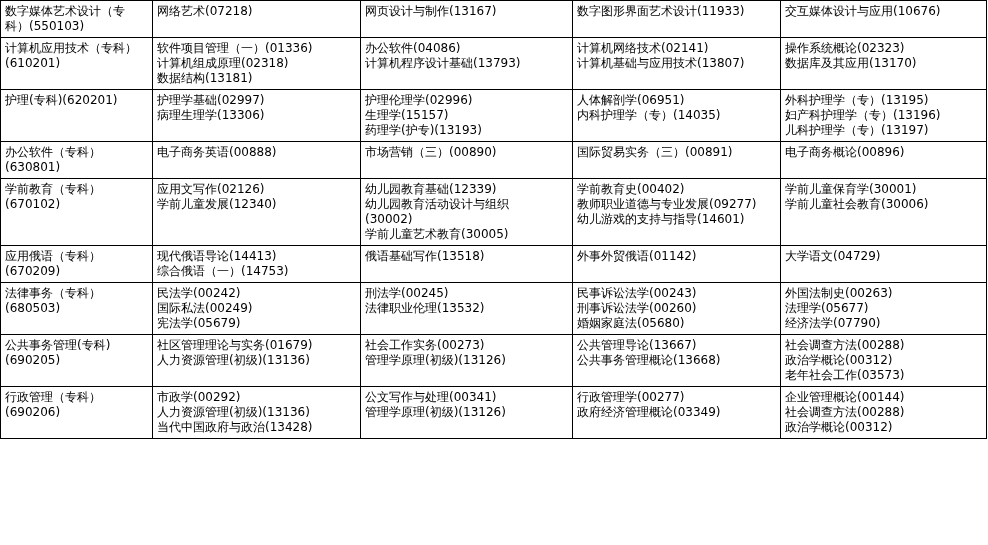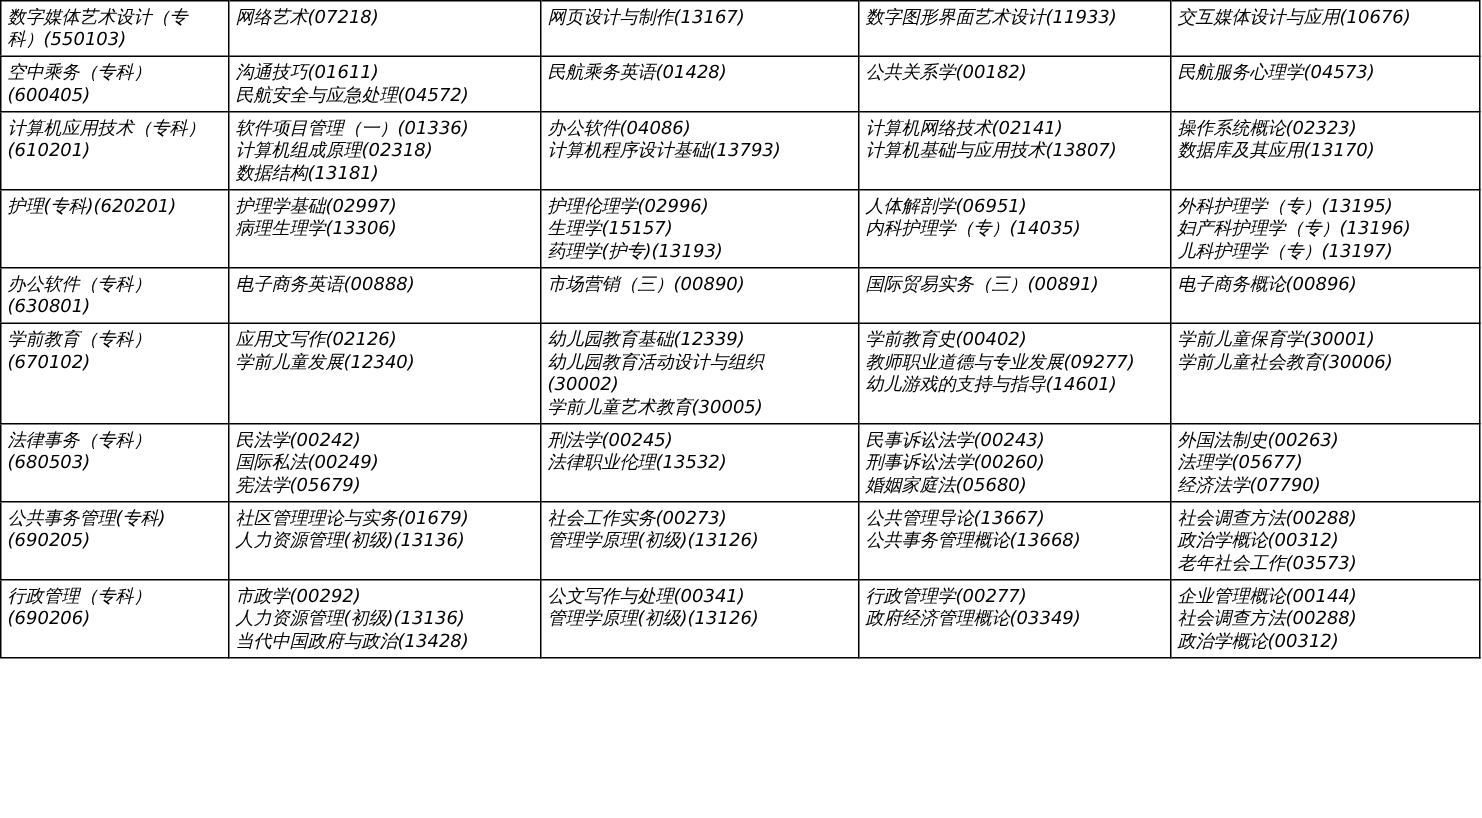--- a/index.html
+++ b/index.html
@@ -11,21 +11,20 @@
     font-family: "DejaVu Sans", "Liberation Sans", sans-serif;
     font-size: 12px;
     color: #000000;
   }
   .sheet {
     width: 988px;
     height: 545px;
     position: relative;
     overflow: hidden;
     background: #ffffff;
-    font-style: italic;
   }
   table.course-table {
     border-collapse: collapse;
     table-layout: fixed;
     width: 987px;
     margin: 0;
     border-top: 1px solid #000;
     border-left: 1px solid #000;
   }
   table.course-table td {
@@ -77,39 +76,20 @@
           </td>
           <td>
             <span class="cell-line">数字图形界面艺术设计(11933)</span>
           </td>
           <td>
             <span class="cell-line">交互媒体设计与应用(10676)</span>
           </td>
         </tr>
         <tr>
           <td class="major">
-            <span class="cell-line">空中乘务（专科）</span>
-            <span class="cell-line">(600405)</span>
-          </td>
-          <td>
-            <span class="cell-line">沟通技巧(01611)</span>
-            <span class="cell-line">民航安全与应急处理(04572)</span>
-          </td>
-          <td>
-            <span class="cell-line">民航乘务英语(01428)</span>
-          </td>
-          <td>
-            <span class="cell-line">公共关系学(00182)</span>
-          </td>
-          <td>
-            <span class="cell-line">民航服务心理学(04573)</span>
-          </td>
-        </tr>
-        <tr>
-          <td class="major">
             <span class="cell-line">计算机应用技术（专科）</span>
             <span class="cell-line">(610201)</span>
           </td>
           <td>
             <span class="cell-line">软件项目管理（一）(01336)</span>
             <span class="cell-line">计算机组成原理(02318)</span>
             <span class="cell-line">数据结构(13181)</span>
           </td>
           <td>
             <span class="cell-line">办公软件(04086)</span>
@@ -181,20 +161,39 @@
             <span class="cell-line">学前儿童艺术教育(30005)</span>
           </td>
           <td>
             <span class="cell-line">学前教育史(00402)</span>
             <span class="cell-line">教师职业道德与专业发展(09277)</span>
             <span class="cell-line">幼儿游戏的支持与指导(14601)</span>
           </td>
           <td>
             <span class="cell-line">学前儿童保育学(30001)</span>
             <span class="cell-line">学前儿童社会教育(30006)</span>
+          </td>
+        </tr>
+        <tr>
+          <td class="major">
+            <span class="cell-line">应用俄语（专科）</span>
+            <span class="cell-line">(670209)</span>
+          </td>
+          <td>
+            <span class="cell-line">现代俄语导论(14413)</span>
+            <span class="cell-line">综合俄语（一）(14753)</span>
+          </td>
+          <td>
+            <span class="cell-line">俄语基础写作(13518)</span>
+          </td>
+          <td>
+            <span class="cell-line">外事外贸俄语(01142)</span>
+          </td>
+          <td>
+            <span class="cell-line">大学语文(04729)</span>
           </td>
         </tr>
         <tr>
           <td class="major">
             <span class="cell-line">法律事务（专科）</span>
             <span class="cell-line">(680503)</span>
           </td>
           <td>
             <span class="cell-line">民法学(00242)</span>
             <span class="cell-line">国际私法(00249)</span>

